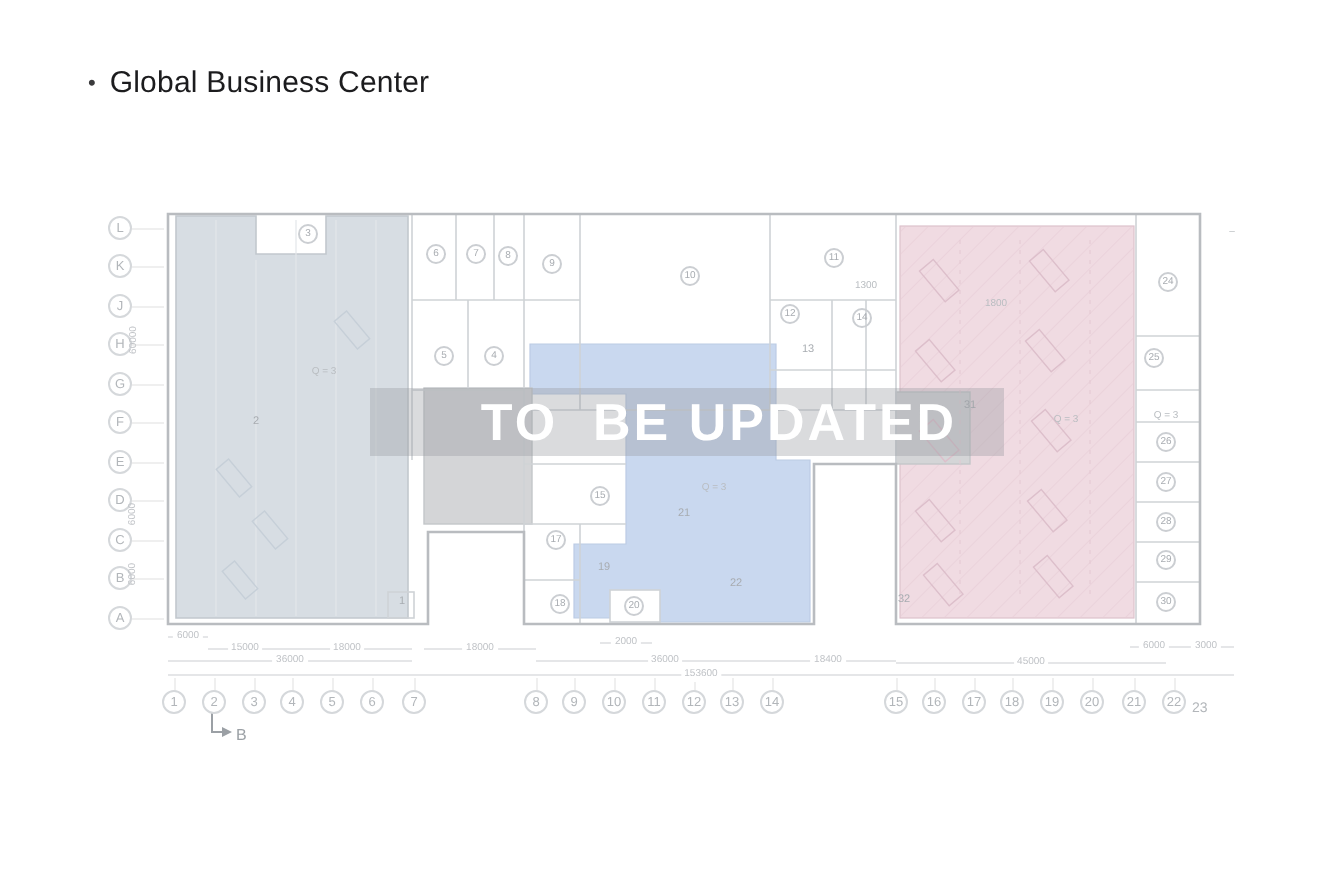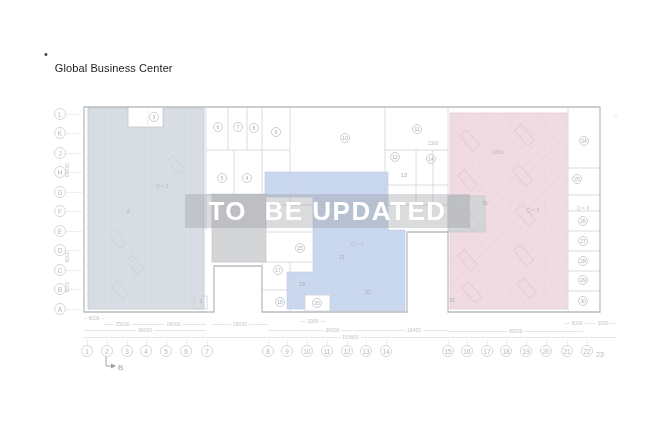--- a/index.html
+++ b/index.html
@@ -1,20 +1,20 @@
 <!DOCTYPE html>
 <html><head>
 <meta charset="utf-8">
 <style>
   html,body{margin:0;padding:0;background:#fff;}
   .canvas{position:relative;width:660px;height:440px;background:#ffffff;overflow:hidden;
           font-family:"Liberation Sans", sans-serif;}
   .header{position:absolute;left:44px;top:33px;display:flex;align-items:center;color:#1c1c1e;}
   .header .bullet{font-size:11px;margin-right:7px;color:#3a3a3c;}
-  .header .title{font-size:11px;letter-spacing:.1px;margin-top:29px;}
+  .header .title{font-size:15px;letter-spacing:.1px;}
   .subtitle{position:absolute;left:84px;top:70px;font-size:17.5px;font-weight:500;cursor:pointer;}
   .plan{position:absolute;left:0;top:0;width:660px;height:440px;}
   .plan svg{position:absolute;left:0;top:0;}
   #plan-labels{position:absolute;left:0;top:0;width:660px;height:440px;}
   #plan-labels div{position:absolute;}
   .axis-circle{width:12px;height:12px;border:1px solid #d5d8db;border-radius:50%;
                font-size:6.5px;line-height:11px;text-align:center;color:#b2b6ba;background:#fff;box-sizing:border-box;}
   .axis-plain{font-size:7px;color:#b2b6ba;}
   .room-circle{width:10px;height:10px;border:1px solid #cbced2;border-radius:50%;
                font-size:5px;line-height:9px;text-align:center;color:#a8acb1;box-sizing:border-box;}
@@ -249,17 +249,17 @@
           <span class="dim-line"></span>
           <span class="dim-label">153600</span>
         </div>
         <div class="vdim" style="left: 60px; top: 167px;">60000</div>
         <div class="vdim" style="left: 61px; top: 254px;">6000</div>
         <div class="vdim" style="left: 61px; top: 284px;">6000</div>
       </div>
 
     <div class="section-b">B</div>
 
-    <div class="watermark" id="watermark" style="background: rgba(150, 153, 158, 0.35);">
+    <div class="watermark" id="watermark" style="background: rgba(150, 153, 158, 0.35); padding-left: 32px;">
       <span style="color: rgb(255, 255, 255);">TO  BE UPDATED</span>
     </div>
   </div>
 </div>
 
 </body></html>

